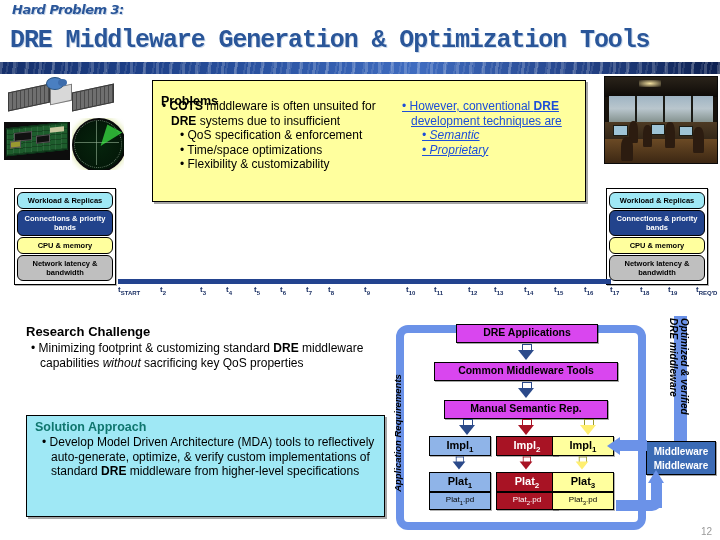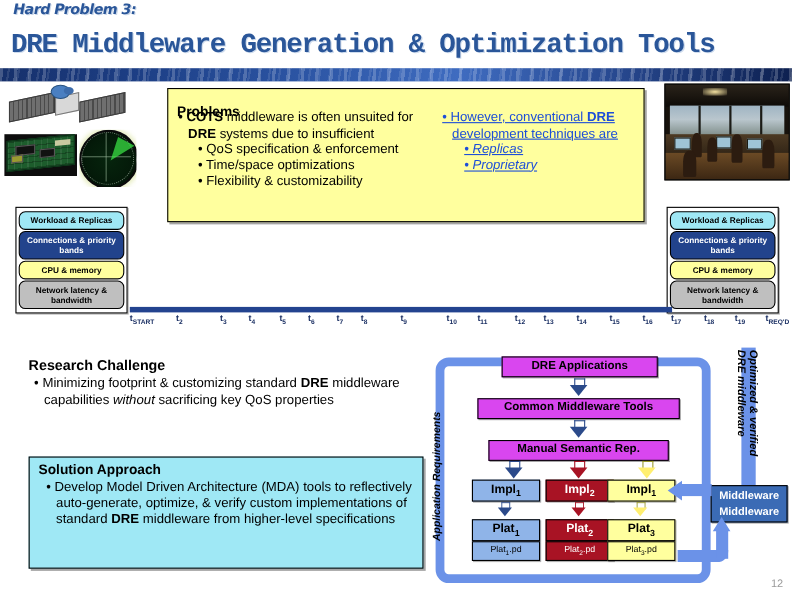--- a/index.html
+++ b/index.html
@@ -159,21 +159,21 @@
   .rc{position:absolute;left:26px;top:324px;width:360px;}
   .rc .h{font-weight:bold;font-size:13px;color:#000;}
   .rc .t{font-size:12px;color:#000;line-height:15px;margin-top:2px;padding-left:14px;text-indent:-9px;}
 
   
   .sa{
     position:absolute;left:26px;top:415px;width:357px;height:100px;
     background:#9fe8f5;border:1px solid #000;
     box-shadow:2px 2px 0 rgba(0,0,0,.35);
   }
-  .sa .h{font-weight:bold;font-size:12.5px;color:#000000;margin:4px 0 1px 8px;}
+  .sa .h{font-weight:bold;font-size:12.5px;color:#0f766e;margin:4px 0 1px 8px;}
   .sa .t{font-size:12px;color:#000;line-height:14.5px;margin-left:10px;padding-left:14px;text-indent:-9px;}
 
   
   .appreq-frame{
     position:absolute;left:396px;top:325px;width:250px;height:205px;
     border:8px solid #6b92e8;border-radius:12px;
     box-sizing:border-box;background:transparent;
   }
   .appreq-label{
     position:absolute;left:392px;top:330px;width:190px;height:16px;
@@ -278,21 +278,21 @@
         • <span class="b">COTS</span> middleware is often unsuited for <span class="b">DRE</span> systems due to insufficient
       </div>
       <div class="bl2">• QoS specification &amp; enforcement</div>
       <div class="bl2">• Time/space optimizations</div>
       <div class="bl2">• Flexibility &amp; customizability</div>
     </div>
     <div class="col-r">
       <div class="bl">
         • However, conventional <span class="b">DRE</span> development techniques are
       </div>
-      <div class="bl2r i">• Replicas</div>
+      <div class="bl2r i">• Semantic</div>
       <div class="bl2r i">• Proprietary</div>
     </div>
   </div>
 
   <div class="stack stackL">
     <div class="cell cyan">Workload &amp; Replicas</div>
     <div class="cell navy">Connections &amp; priority bands</div>
     <div class="cell yellow">CPU &amp; memory</div>
     <div class="cell gray">Network latency &amp; bandwidth</div>
   </div>

